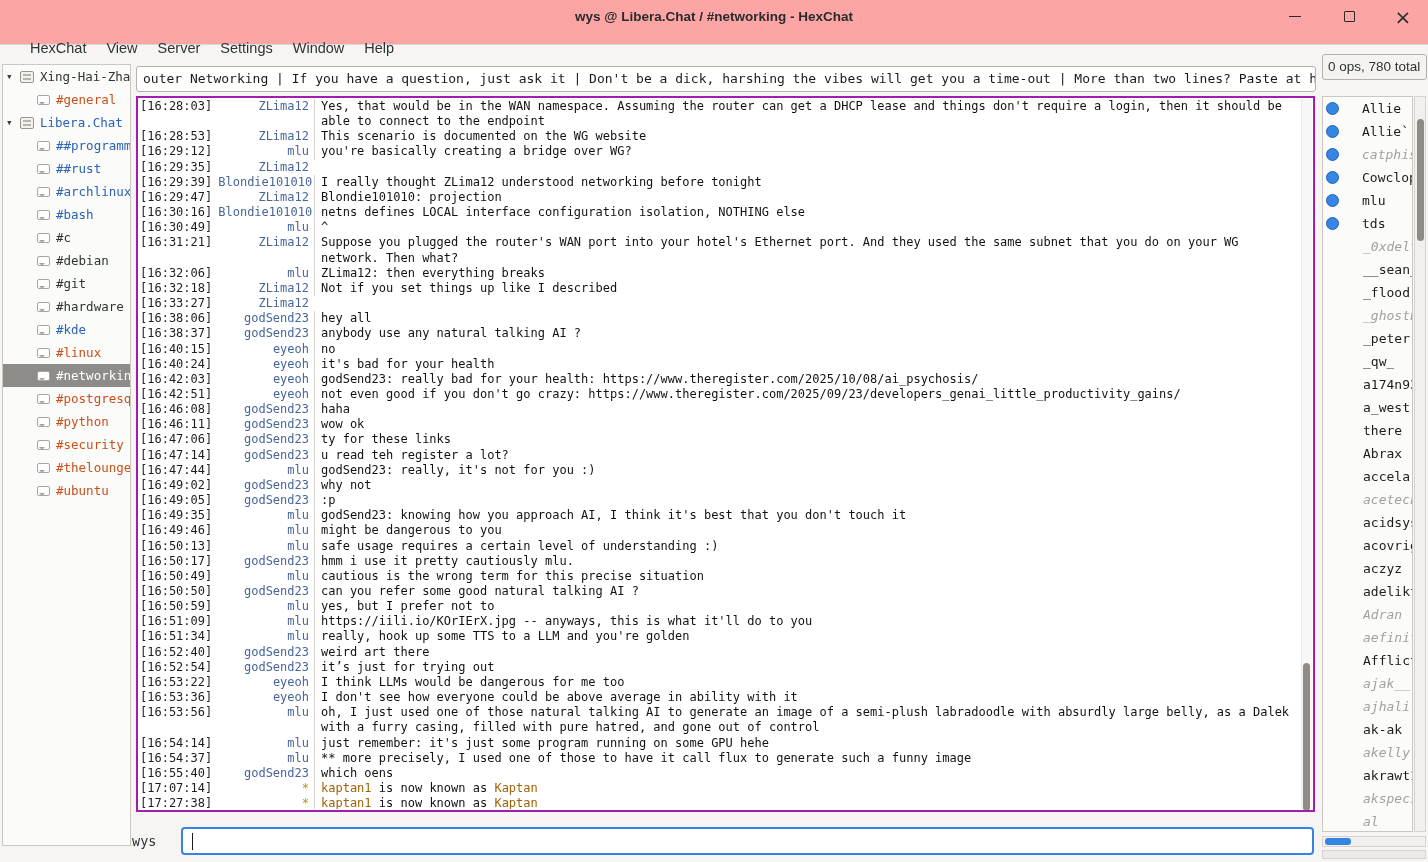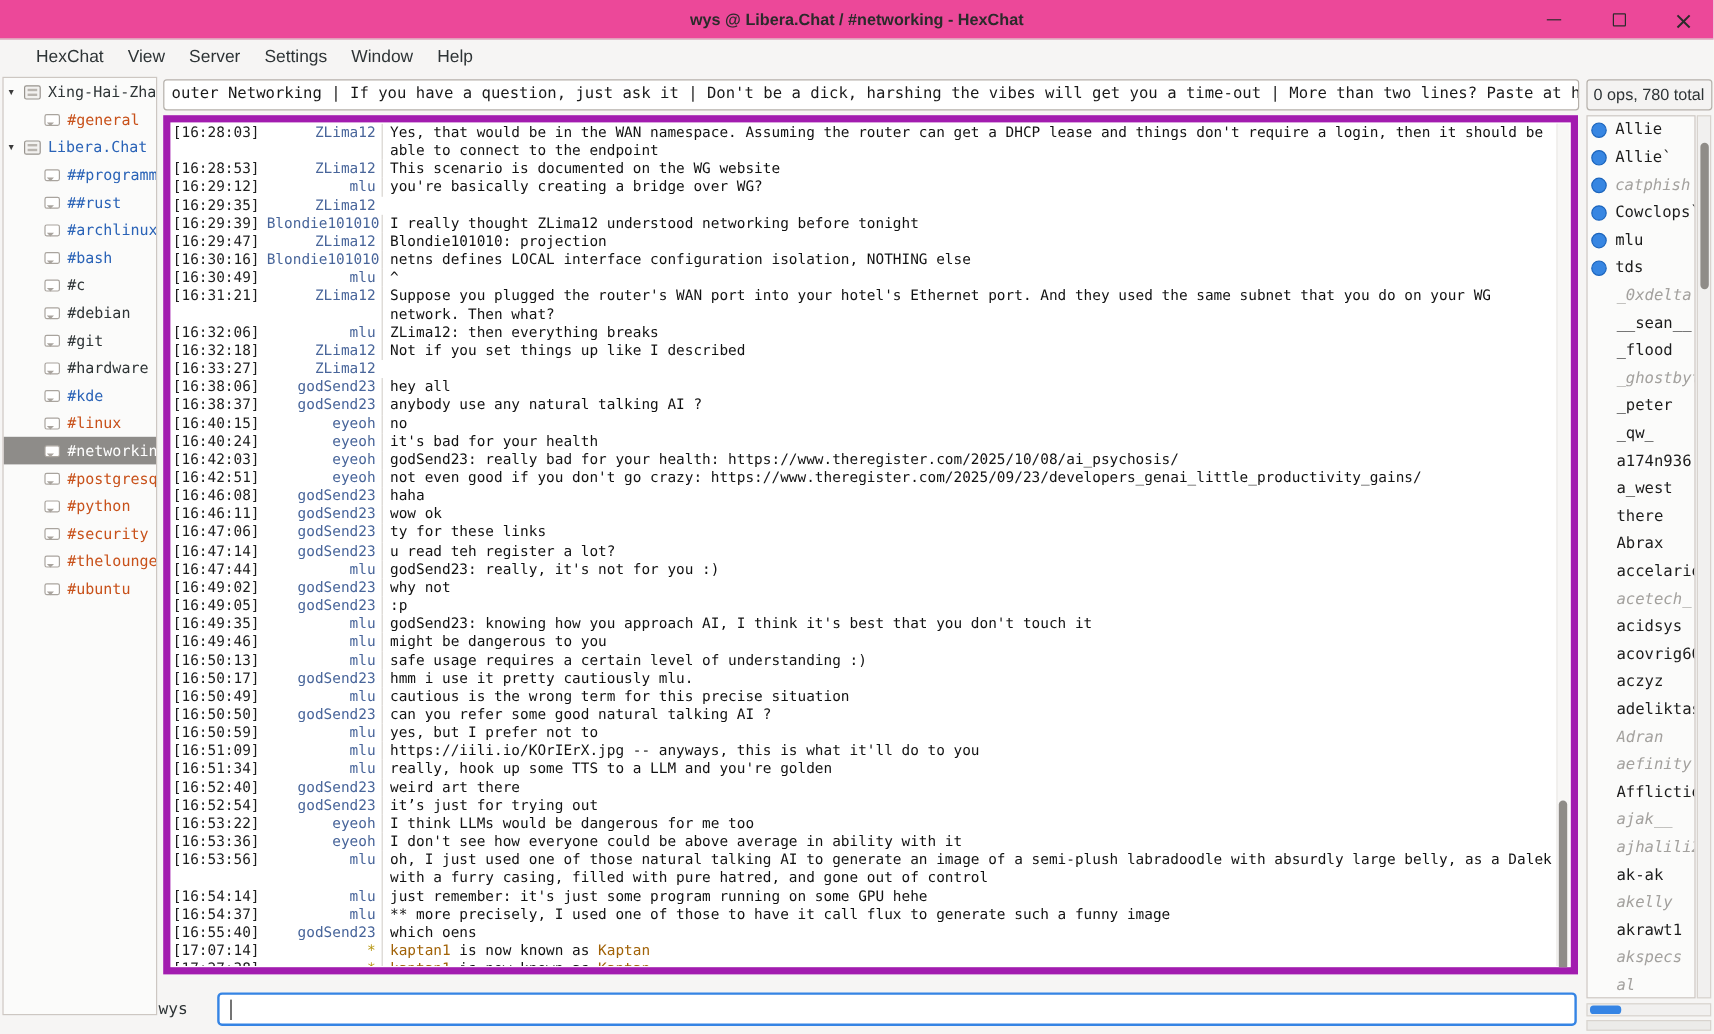--- a/index.html
+++ b/index.html
@@ -1,21 +1,21 @@
 <!DOCTYPE html>
 <html><head>
 <meta charset="utf-8">
 <style>
   * { margin:0; padding:0; box-sizing:border-box; }
   html,body { width:1428px; height:862px; overflow:hidden; background:#f6f5f4;
               font-family:"Liberation Sans",sans-serif; }
   .window { position:relative; width:1428px; height:862px; background:#f6f5f4; }
 
   
-  .titlebar { position:absolute; top:0; left:0; right:0; height:33px; background:#ec4899;
+  .titlebar { position:absolute; top:0; left:0; right:0; height:45px; background:#fca5a5;
               border-bottom:1px solid #dbd7d3; }
   .title { line-height:33px; text-align:center; font-weight:bold; font-size:13.5px; color:#2b2b2b; }
   .winbtns { position:absolute; right:12px; top:0; height:33px; display:flex; gap:28px; align-items:center; }
   .wb { width:26px; height:26px; display:flex; align-items:center; justify-content:center; color:#2b2b2b; }
   .wb-min i { display:block; width:12px; border-bottom:1.5px solid #2b2b2b; }
   .wb-max i { display:block; width:11px; height:11px; border:1.5px solid #2b2b2b; border-radius:1px; }
   .wb-close { font-size:20px; line-height:20px; font-family:"DejaVu Sans",sans-serif; }
 
   
   .menubar { position:absolute; top:33px; left:0; right:0; height:30px; display:flex;
@@ -44,48 +44,48 @@
   .c-orange { color:#c8511a; }
   .trow.selected { background:#8e8c89; }
   .trow.selected .tlabel { color:#ffffff; }
   .trow.selected .icon-bubble { background:#fff; }
 
   
   .topicbar { position:absolute; left:136px; top:66px; width:1180px; height:26px; background:#fff;
               border:1px solid #b5b0aa; border-radius:3px; font-family:"DejaVu Sans Mono",monospace;
               font-size:13px; line-height:23px; padding:0 6px; white-space:nowrap; overflow:hidden;
               color:#1a1a1a; }
-  .opsbox { position:absolute; left:1322px; top:66px; width:105px; height:26px; background:#f4f3f2;
+  .opsbox { position:absolute; left:1322px; top:54px; width:105px; height:26px; background:#f4f3f2;
             border:1px solid #b5b0aa; border-radius:3px; font-size:13.5px; line-height:23px;
             padding:0 5px; color:#2e3436; white-space:nowrap; overflow:hidden; }
 
   
   .chatbox { position:absolute; left:136px; top:96px; width:1179px; height:716px; background:#fff;
-             border:6px solid #a21caf; overflow:hidden; }
+             border:2px solid #a21caf; overflow:hidden; }
   .chatlines { position:absolute; left:2px; top:1px; right:13px; bottom:1px;
                font-family:"DejaVu Sans Mono",monospace; font-size:12px; line-height:15.15px;
                color:#121212; overflow:hidden; }
   .msgrow { display:grid; grid-template-columns:174px 1fr; }
   .gutter { display:flex; justify-content:space-between; padding-right:5px; }
   .time { color:#1d1d1d; }
   .nick { color:#48659a; margin-left:6px; }
   .nick.star { color:#b5950f; }
   .msg { border-left:1px solid #d8d4cf; padding-left:6px; white-space:pre-wrap;
          overflow-wrap:break-word; }
   .inline-nick { color:#a16207; }
   .chat-vscroll { position:absolute; top:1px; right:1px; width:11px; bottom:1px; background:#f8f7f6;
                   border-left:1px solid #eceae7; }
   .chat-vthumb { position:absolute; right:2px; width:7px; top:564px; height:148px;
                  background:#8f8c88; border-radius:4px; }
 
   
   .userlist { position:absolute; left:1322px; top:96px; width:91px; height:736px; background:#fbfbfa;
               border:1px solid #cdc7c2; overflow:hidden;
               font-family:"DejaVu Sans Mono",monospace; font-size:13px; }
-  .userrow { height:23px; display:flex; align-items:center; padding-left:3px; white-space:nowrap; }
+  .userrow { height:23px; display:flex; align-items:center; padding-left:3px; white-space:nowrap;gap:16px; }
   .dot { width:13px; height:13px; border-radius:50%; background:#3786e2; border:1px solid #1c65bd;
          flex:none; margin-right:7px; }
   .nodot { width:14px; flex:none; margin-right:7px; }
   .uname { color:#1c1c1c; overflow:hidden; }
   .uname.away { color:#a3a19e;font-style:italic; }
   .user-vscroll { position:absolute; left:1414px; top:96px; width:12px; height:736px;
                   background:#f1f0ef; border:1px solid #d8d3ce; }
   .user-vthumb { position:absolute; left:2px; width:7px; top:22px; height:122px;
                  background:#8f8c88; border-radius:4px; }
   .user-hscroll { position:absolute; left:1322px; top:836px; width:104px; height:11px;

